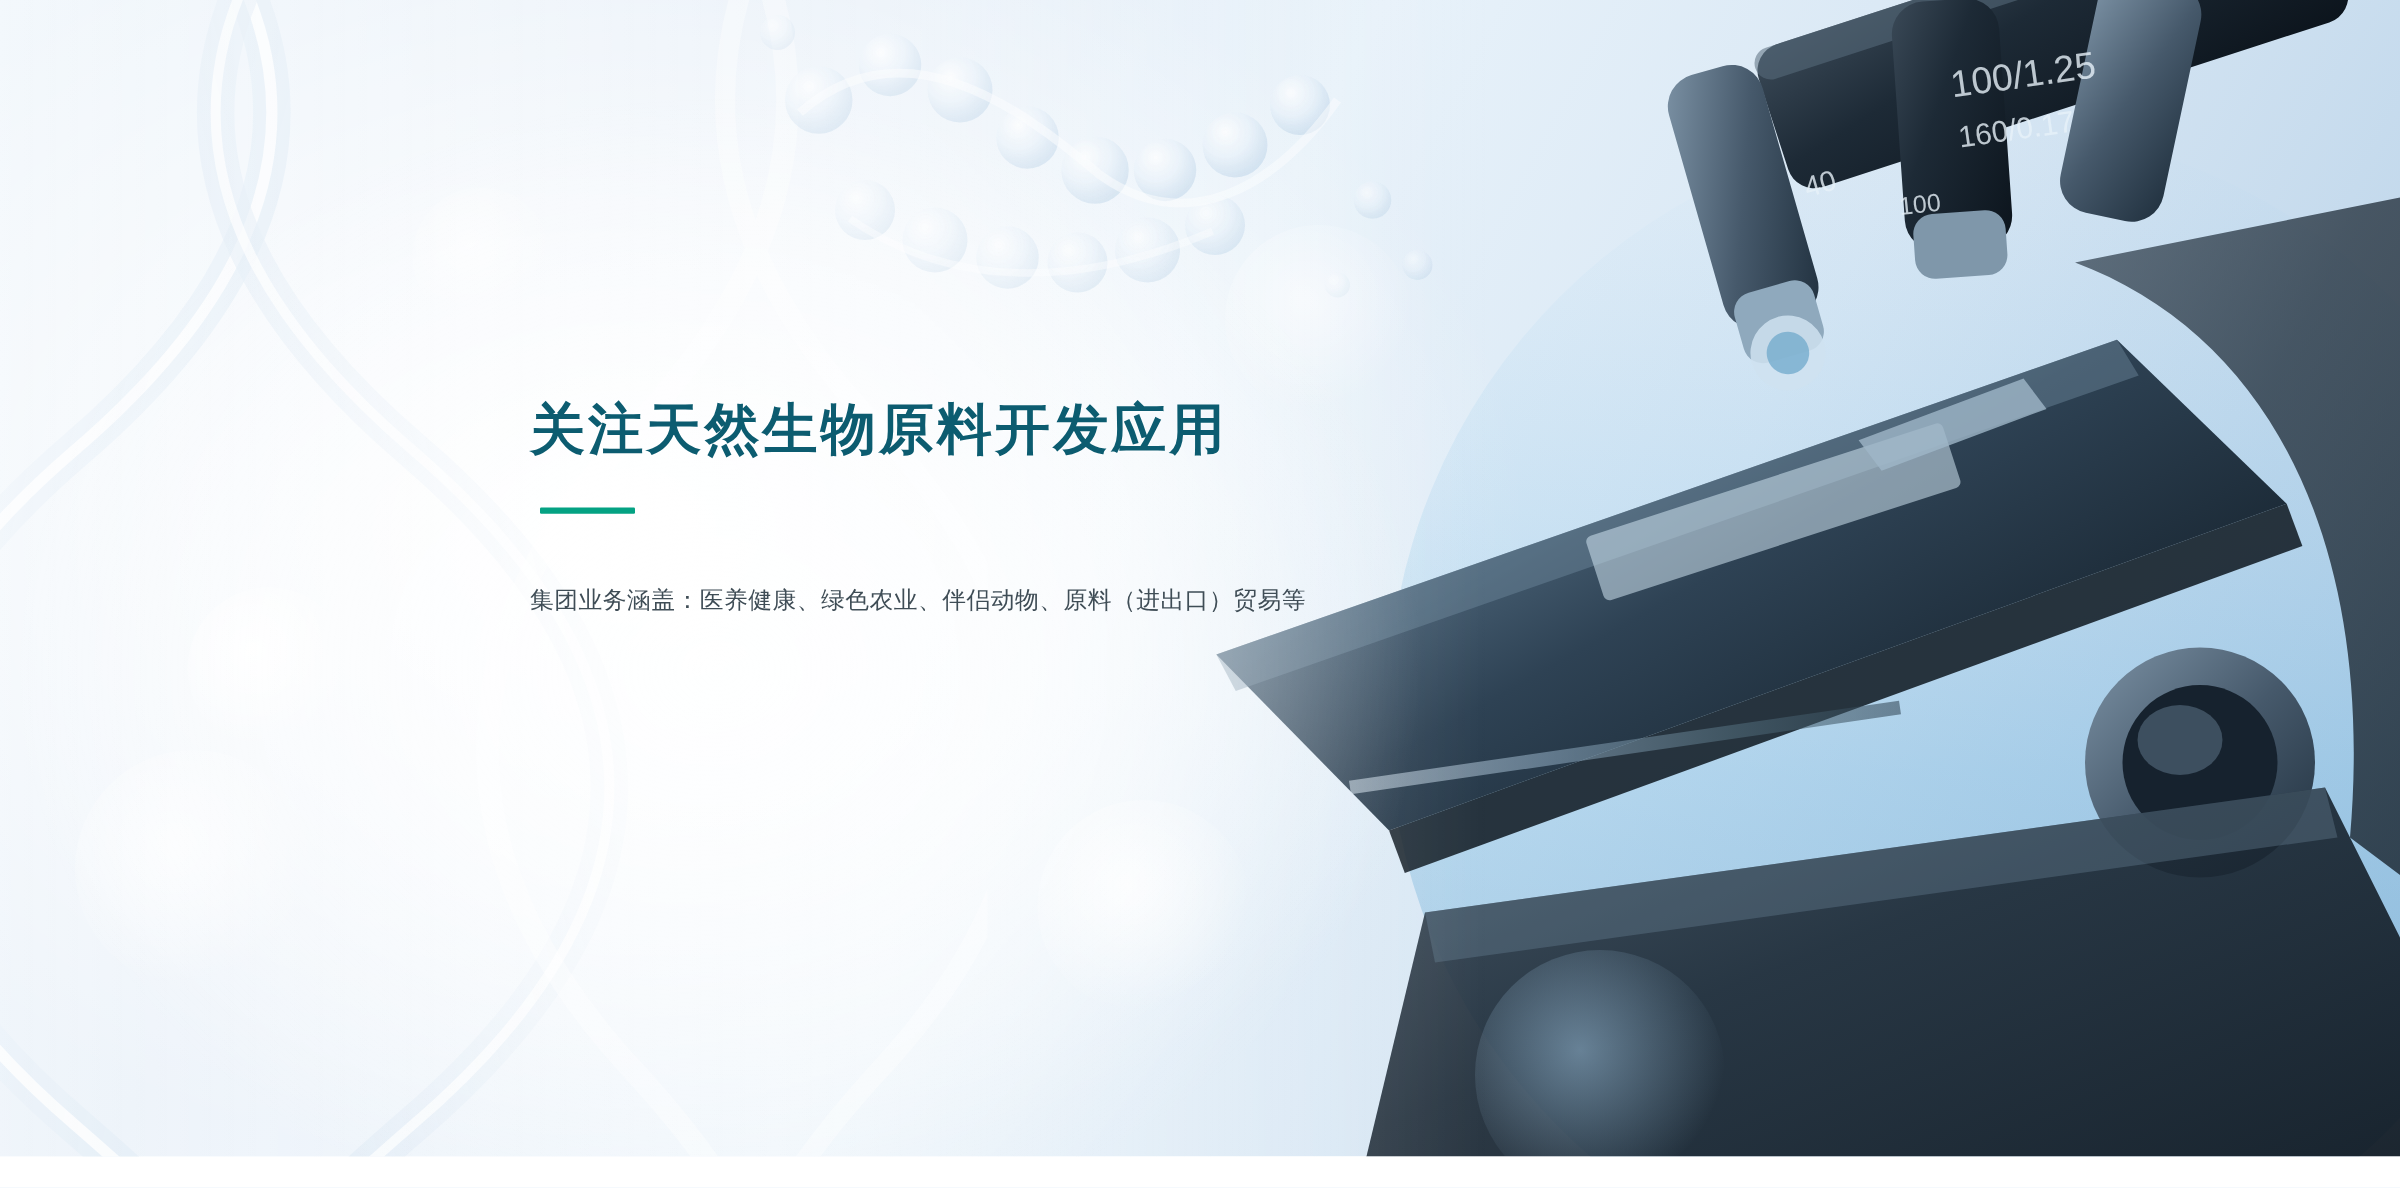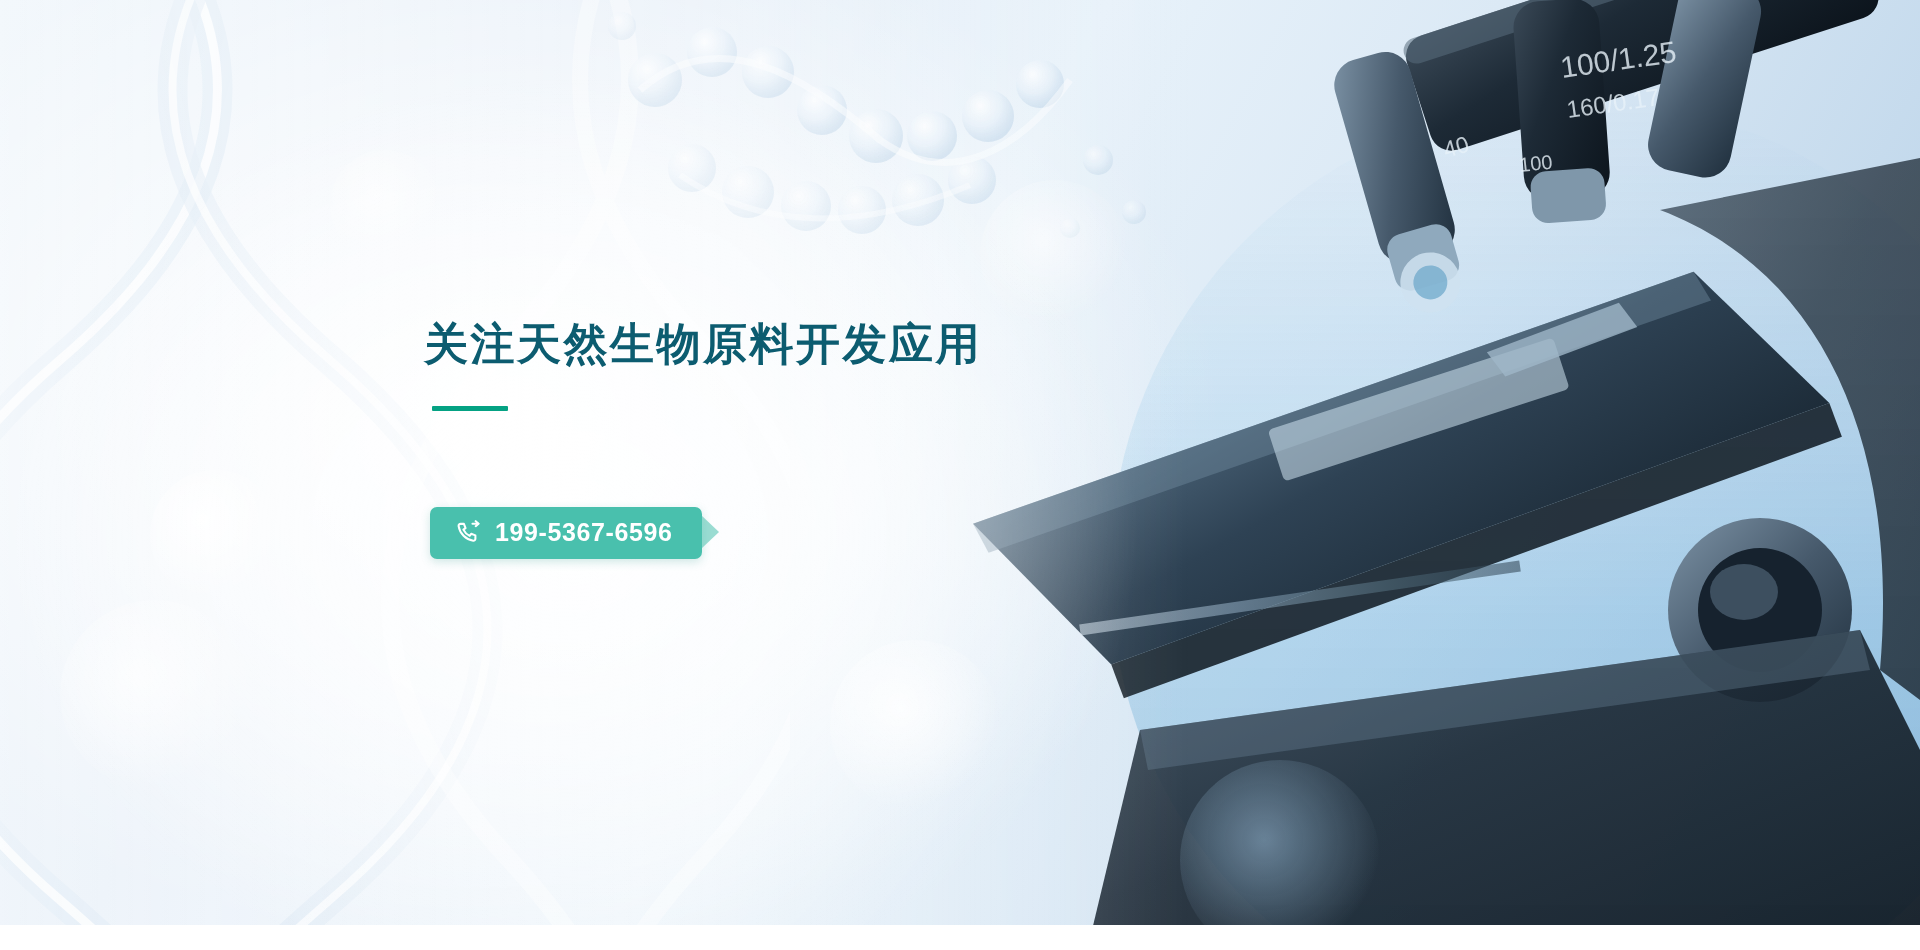--- a/index.html
+++ b/index.html
@@ -317,27 +317,18 @@
 
   <div class="haze"></div>
 
   <div class="content">
 
     <h1 class="headline">关注天然生物原料开发应用</h1>
 
     <div class="rule"></div>
 
     <div class="desc">
+      <p>集团业务涵盖：医养健康、绿色农业、伴侣动物、原料（进出口）贸易等</p>
     </div>
 
-    <div class="cta">
-      <span class="cta-icon">
-        <svg viewBox="0 0 24 24" fill="none" stroke="#ffffff" stroke-width="1.9" stroke-linecap="round" stroke-linejoin="round" width="26" height="26">
-          <path d="M4.2 3.6h3.1l1.5 3.9-2 1.4a12.5 12.5 0 0 0 5.8 5.8l1.4-2 3.9 1.5v3.1a1.8 1.8 0 0 1-2 1.8A16.4 16.4 0 0 1 2.4 5.6a1.8 1.8 0 0 1 1.8-2z"></path>
-          <path d="M15.2 3.4h5.4"></path>
-          <path d="M18.2 1.1l2.6 2.3-2.6 2.3"></path>
-        </svg>
-      </span>
-      <span class="cta-num">199-5367-6596</span>
-    </div>
 
   </div>
 </div>
 
 </body></html>

